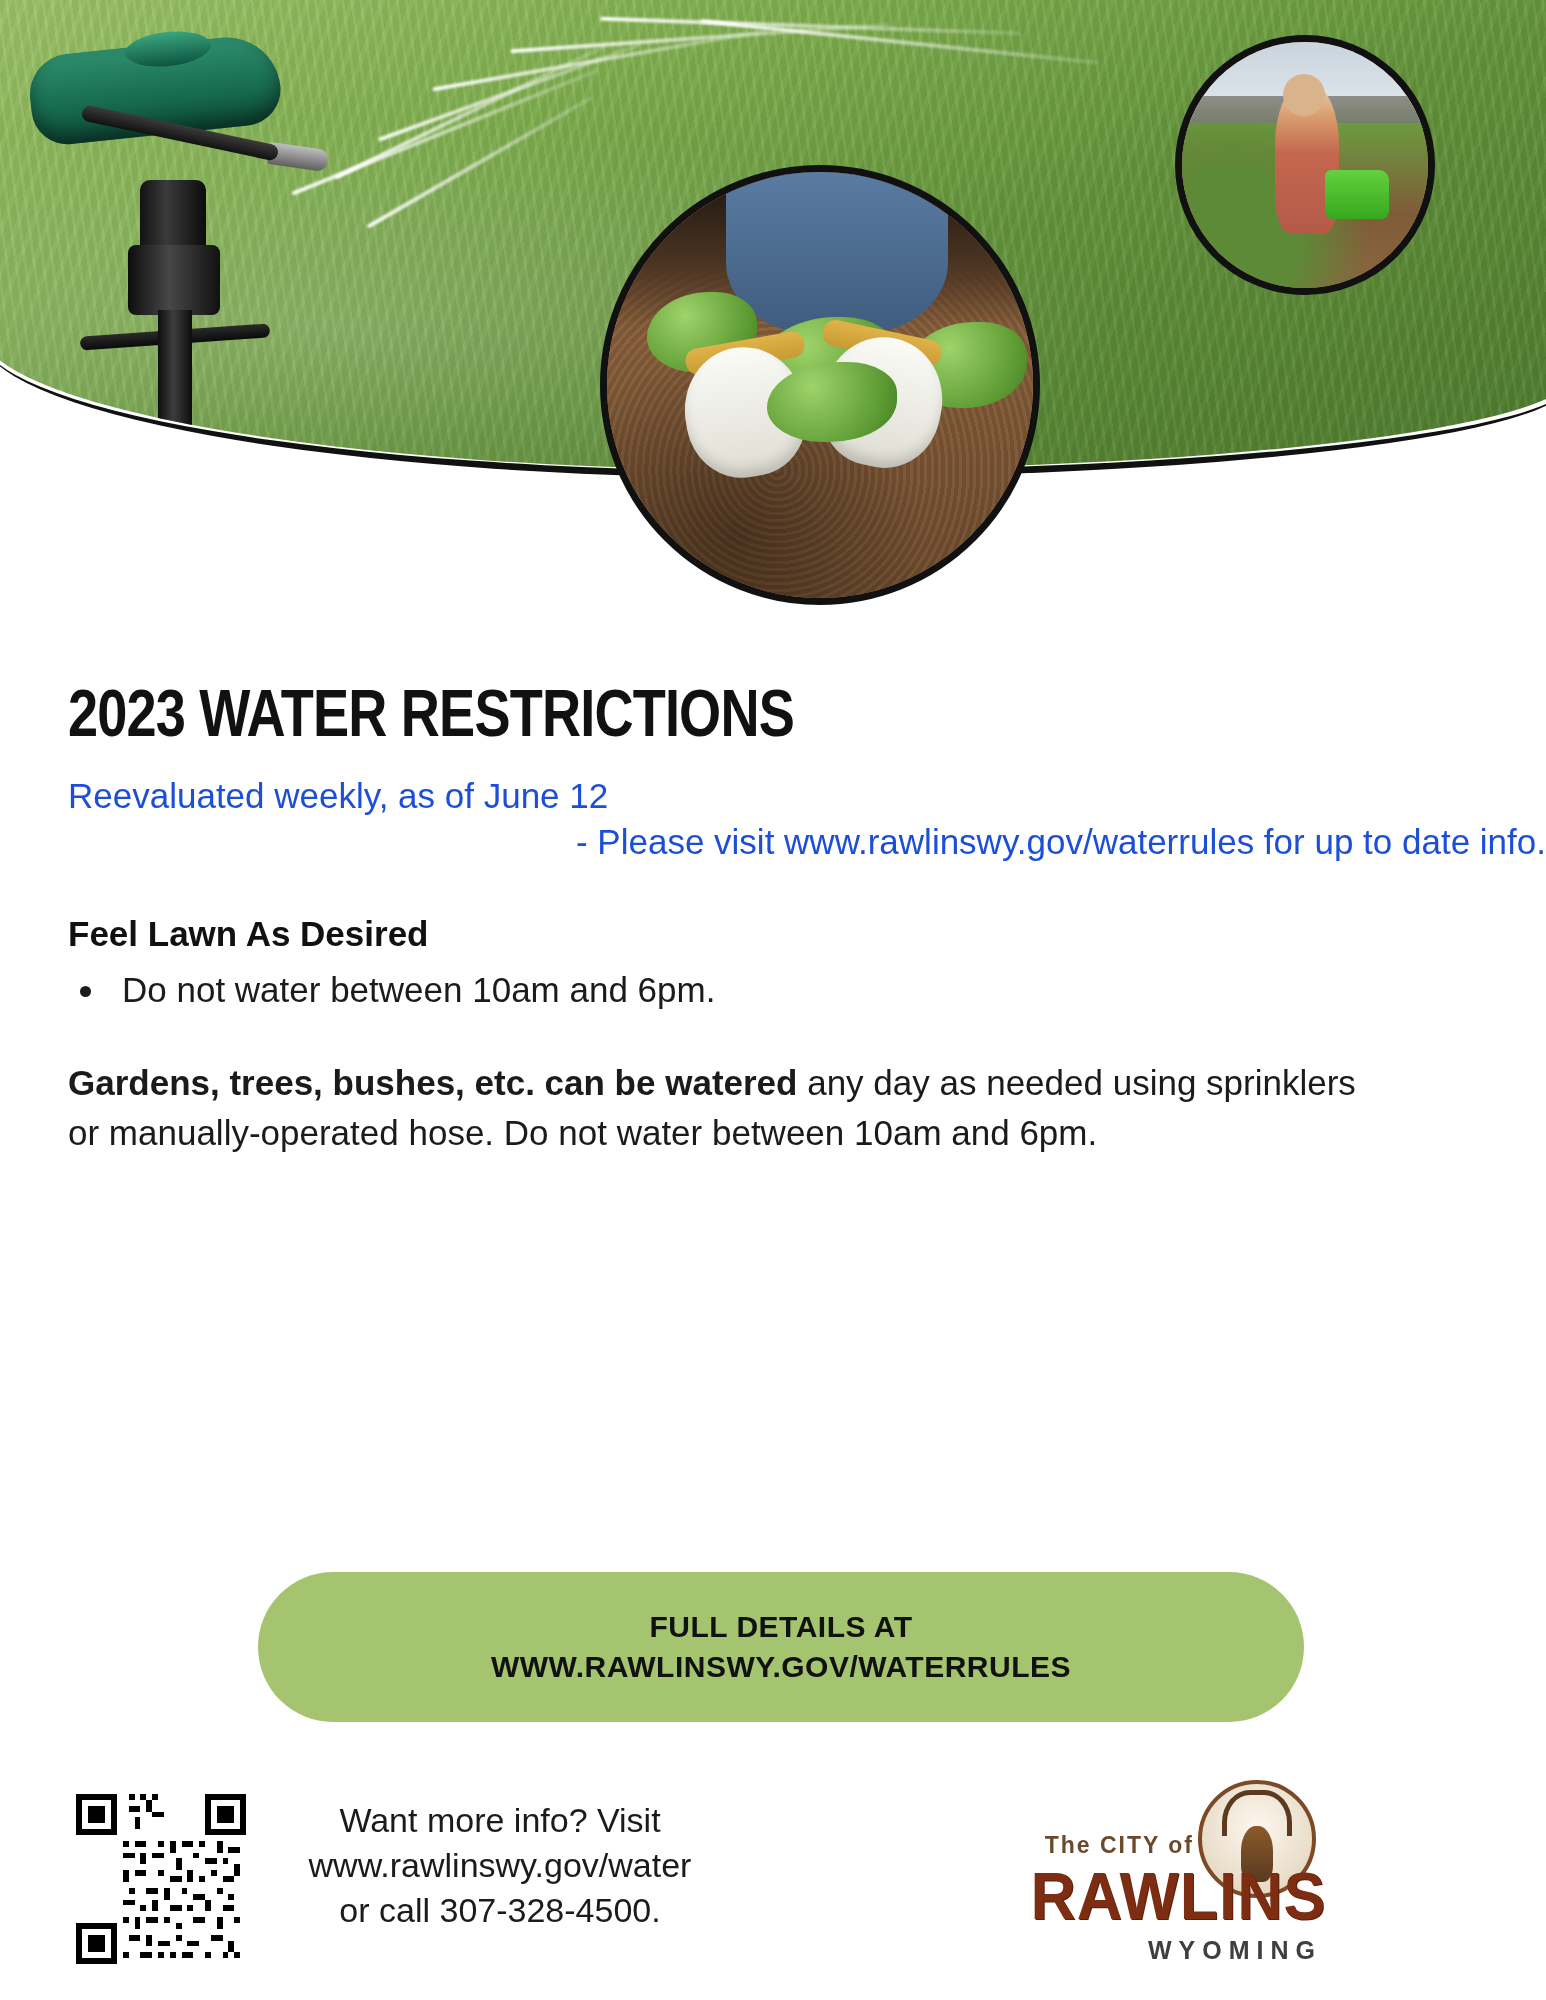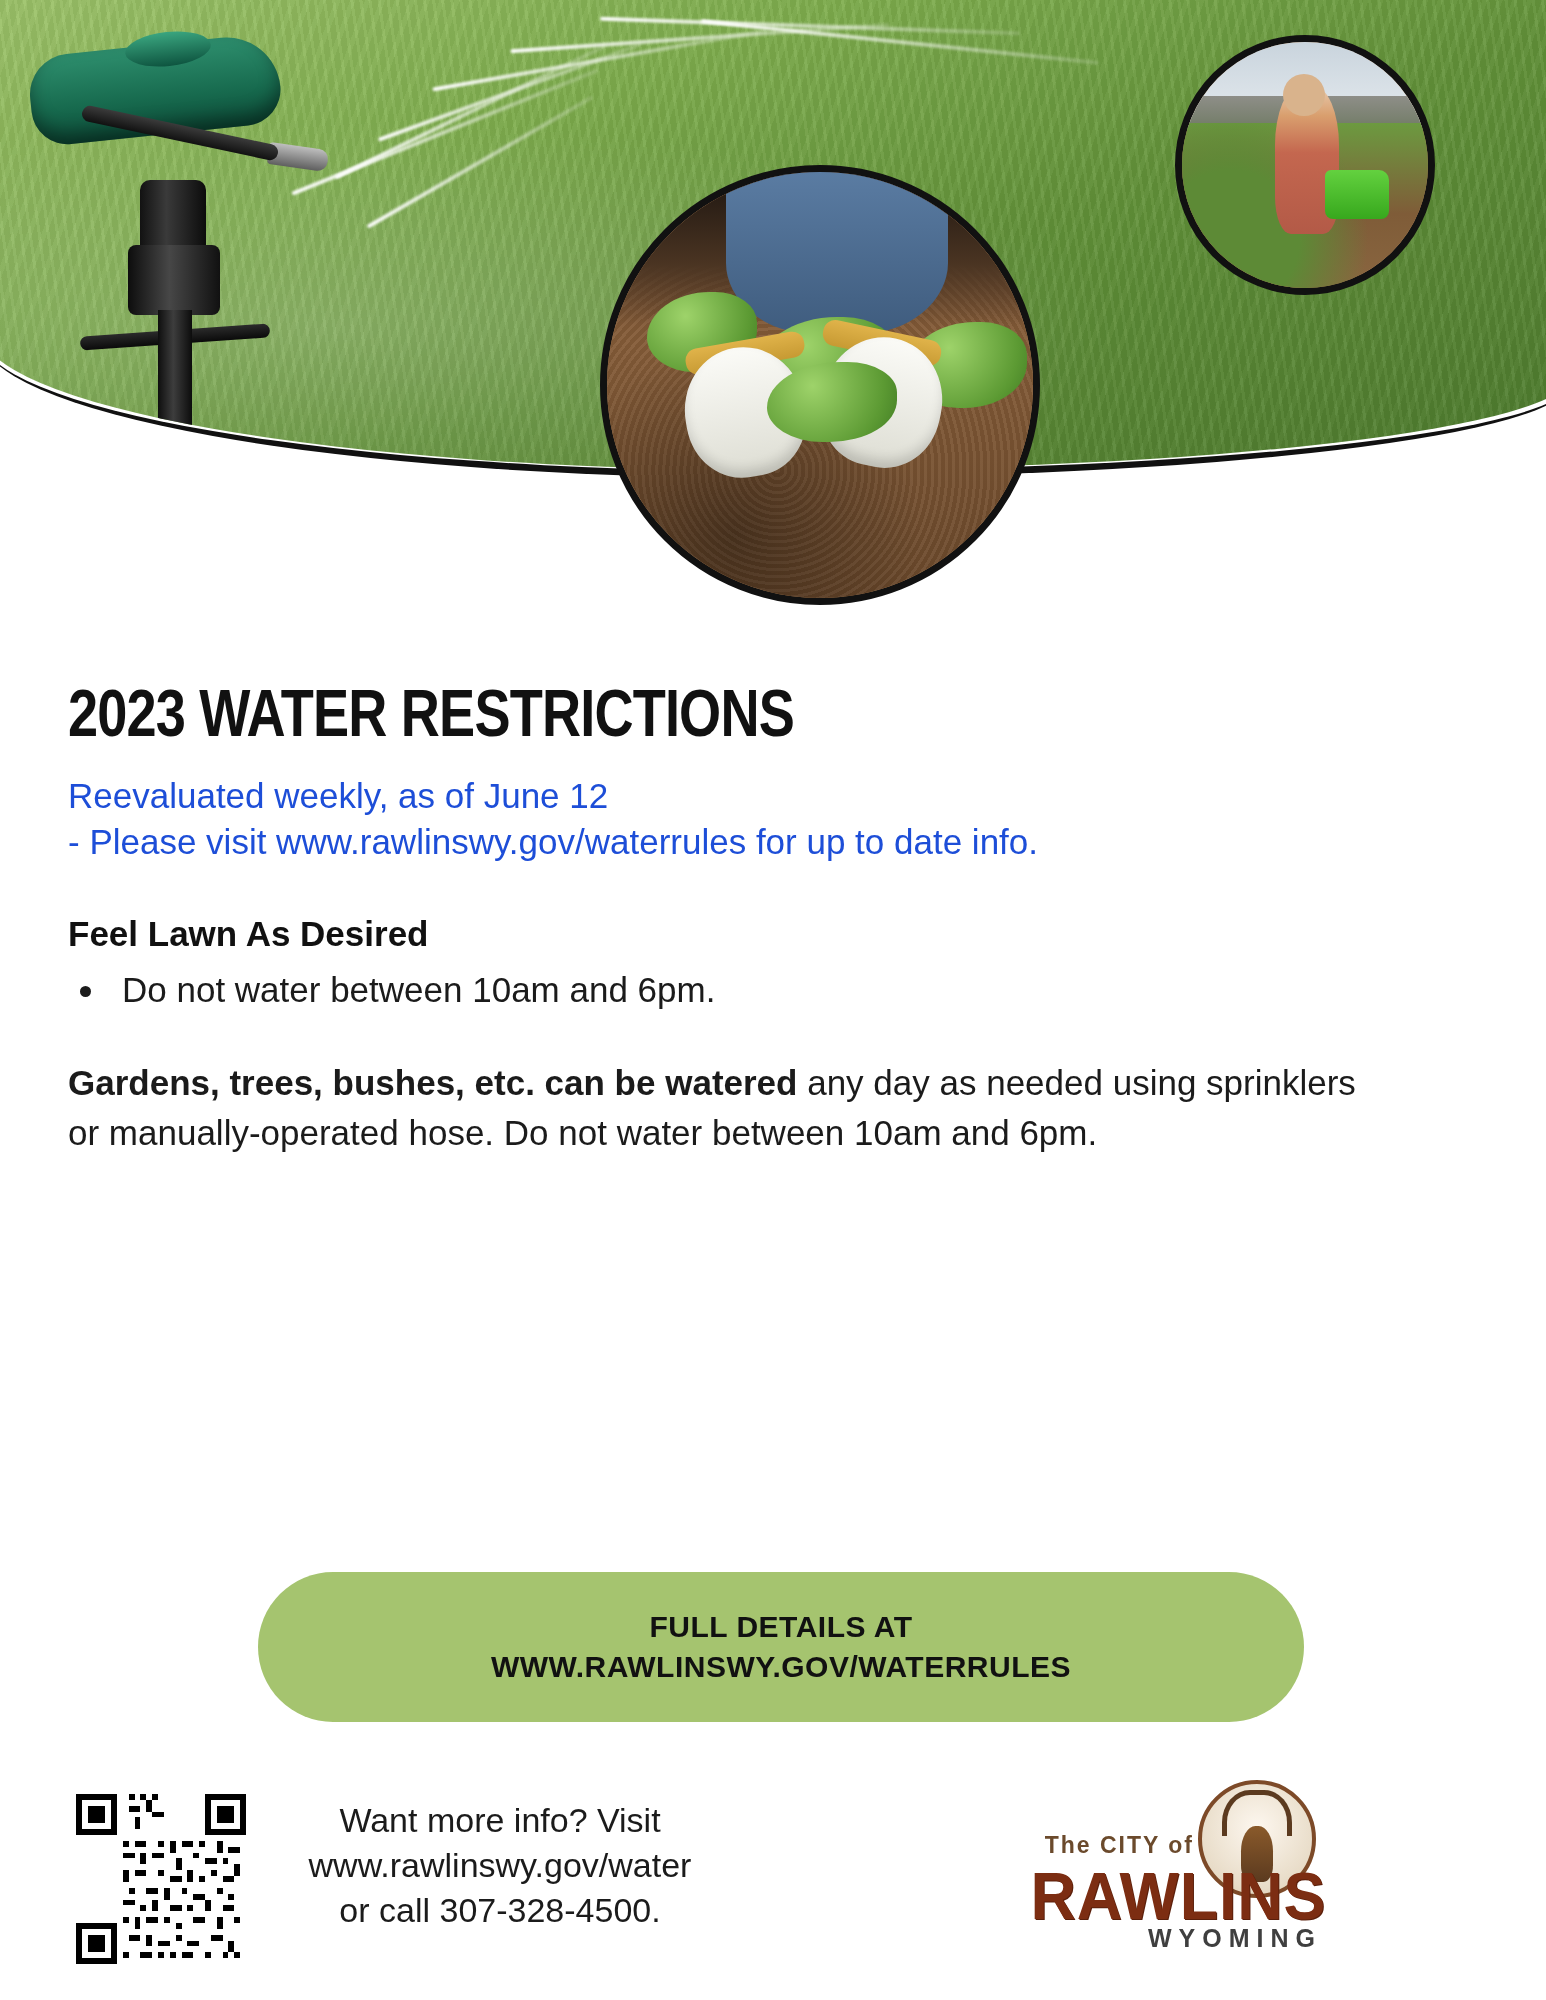--- a/index.html
+++ b/index.html
@@ -258,21 +258,21 @@
     margin: 35px 0 0 68px;
     transform: scaleX(0.82);
     transform-origin: left center;
   }
   .subline {
     margin: 22px 0 0 68px;
     font-size: 35px;
     color: #1d4ed8;
     line-height: 1.32;
   }
-  .subline .second { display: block; }
+  .subline .second { display: block; text-align: right; }
 
   .section {
     margin: 44px 0 0 68px;
     width: 1320px;
     font-size: 35px;
     color: #1b1b1b;
     line-height: 1.42;
   }
   .section b { font-weight: bold; }
   .heading-bold {
@@ -379,21 +379,21 @@
     font-weight: bold;
     letter-spacing: 1px;
     color: #7c2d12;
     text-shadow: 1px 1px 0 #5a1f0b;
     transform: scaleX(0.95);
     transform-origin: right center;
     white-space: nowrap;
   }
   .logo-state {
     position: absolute;
-    right: 12px; top: 144px;
+    right: 12px; top: 156px;
     font-size: 25px;
     letter-spacing: 7px;
     color: #3f3f3f;
     font-weight: bold;
     white-space: nowrap;
   }
 </style>
 </head>
 <body>
 

